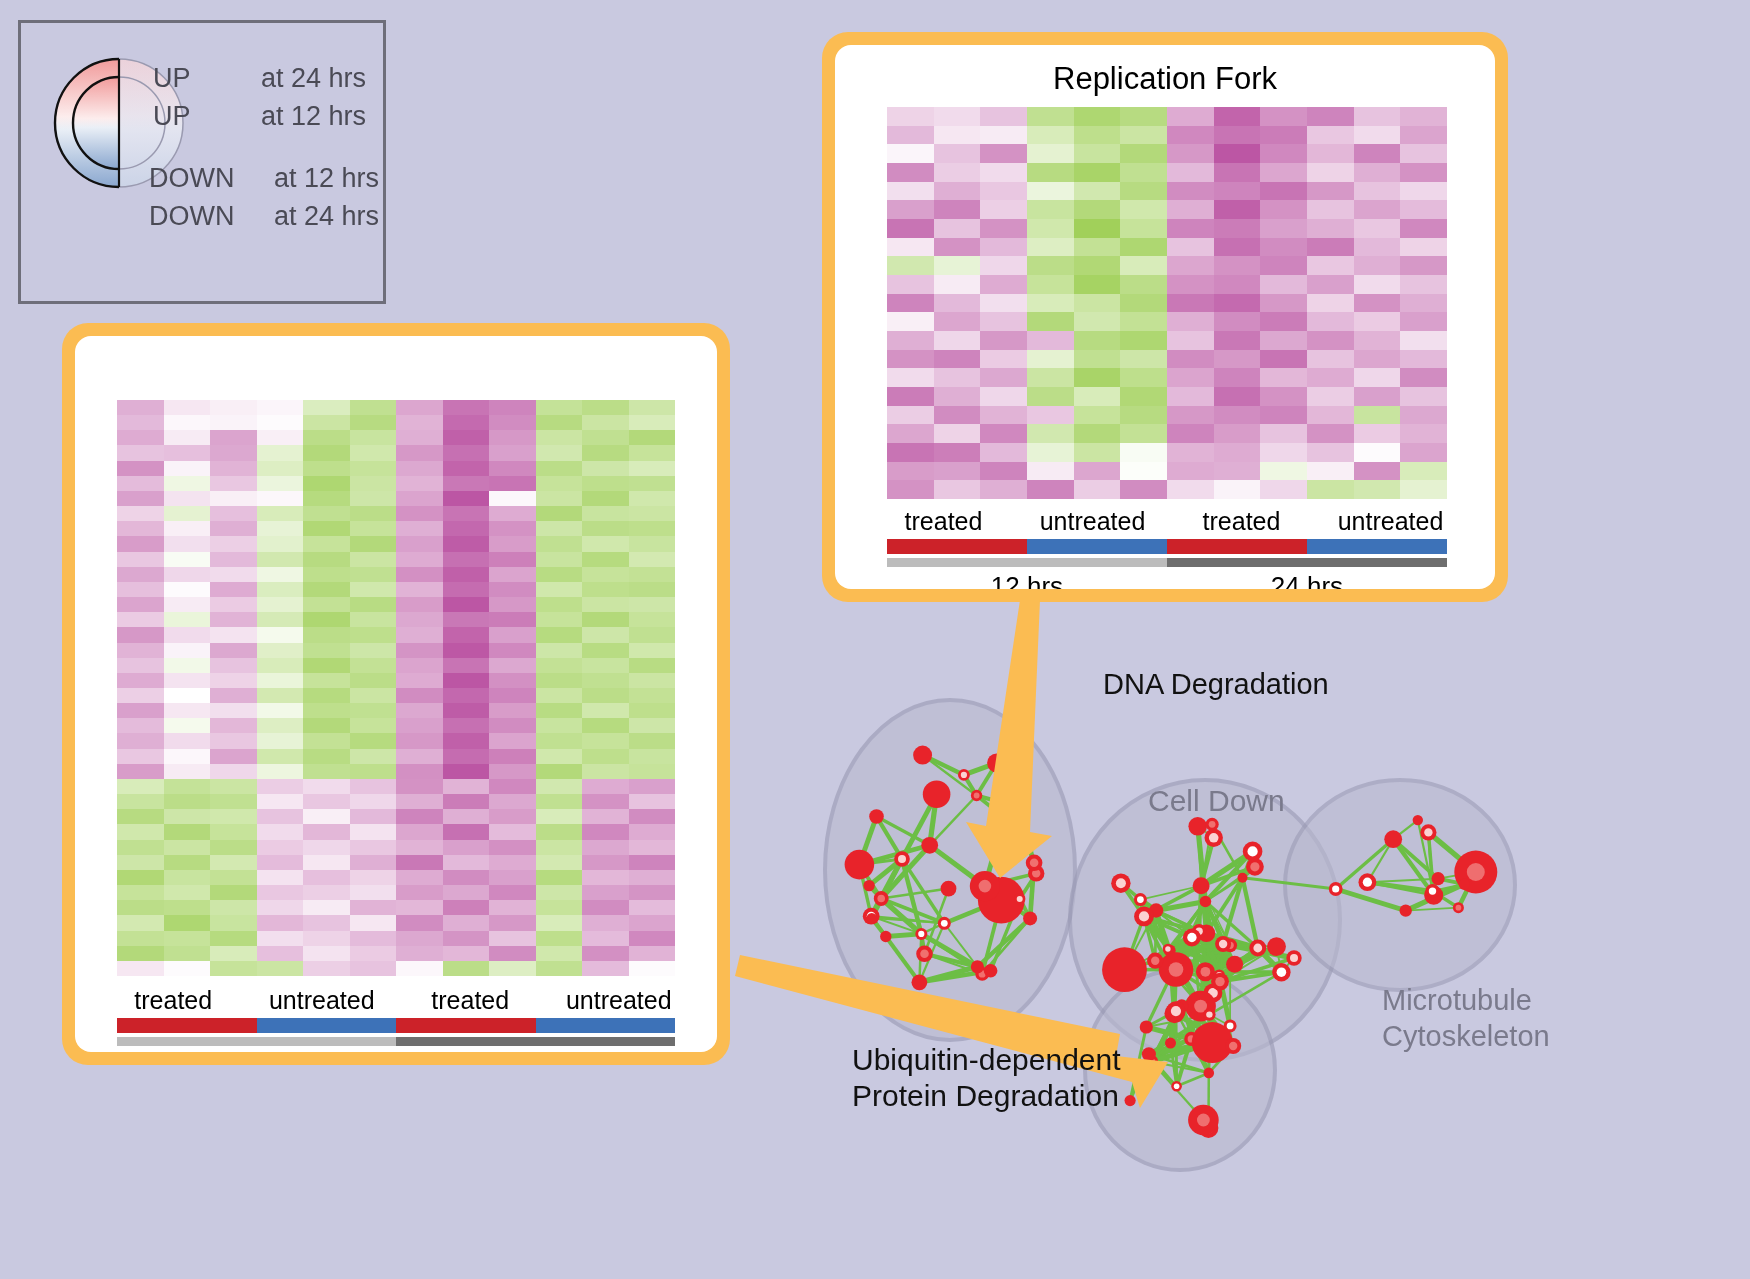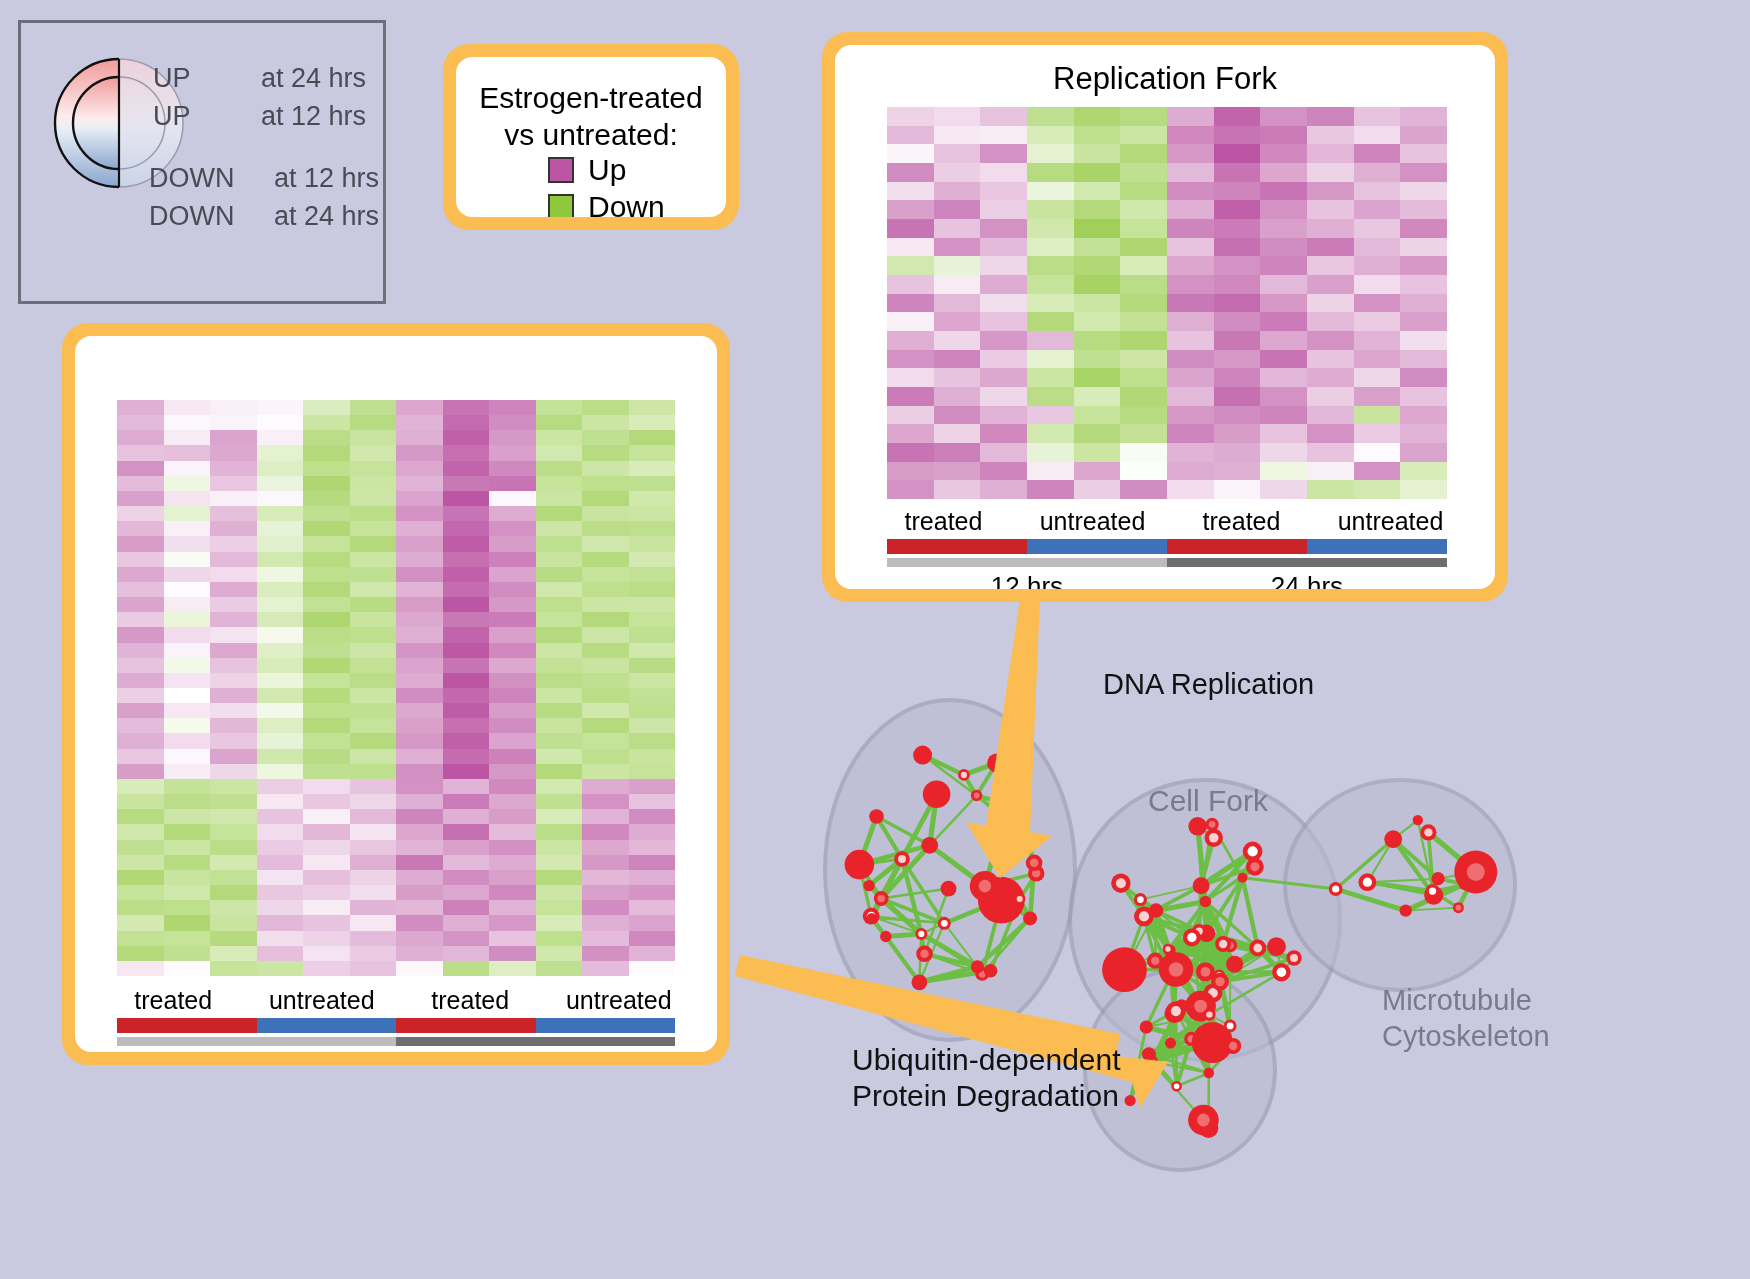--- a/index.html
+++ b/index.html
@@ -115,36 +115,20 @@
     <span class="ck-label" style="left:240px;top:40px;">at 24 hrs</span>
     <span class="ck-label" style="left:132px;top:78px;">UP</span>
     <span class="ck-label" style="left:240px;top:78px;">at 12 hrs</span>
     <span class="ck-label" style="left:128px;top:140px;">DOWN</span>
     <span class="ck-label" style="left:253px;top:140px;">at 12 hrs</span>
     <span class="ck-label" style="left:128px;top:178px;">DOWN</span>
     <span class="ck-label" style="left:253px;top:178px;">at 24 hrs</span>
 
   </div>
 
-  <div class="panel" id="legendpanel">
-    <div class="panel-inner">
-      <div class="lp-text">
-        <div>Estrogen-treated</div>
-        <div>vs untreated:</div>
-      </div>
-      <div class="lp-row" style="left:92px;top:98px;">
-        <span class="lp-swatch" id="sw-up" style="background: rgb(188, 86, 164);"></span>
-        <span class="lp-name">Up</span>
-      </div>
-      <div class="lp-row" style="left:92px;top:135px;">
-        <span class="lp-swatch" id="sw-down" style="background: rgb(144, 200, 60);"></span>
-        <span class="lp-name">Down</span>
-      </div>
-    </div>
-  </div>
 
   <div class="panel" id="repfork">
     <div class="panel-inner">
       <div class="panel-title" style="top:16px;">Replication Fork</div>
       <div class="hm" id="hm-rf" style="left: 52px; top: 62px; width: 560px; height: 392px; grid-template-columns: repeat(12, 1fr); grid-template-rows: repeat(21, 1fr);">
           <div style="background: rgb(238, 211, 231);"></div>
           <div style="background: rgb(241, 219, 236);"></div>
           <div style="background: rgb(231, 195, 223);"></div>
           <div style="background: rgb(192, 224, 145);"></div>
           <div style="background: rgb(174, 215, 113);"></div>
@@ -1368,20 +1352,20 @@
         <circle cx="453.2" cy="426.0" r="8.0" fill="#e8232a"></circle>
         <circle cx="453.2" cy="426.0" r="4.2" fill="#f0706f"></circle>
       </g>
   </svg>
 
   <svg style="position:absolute;left:0;top:0;width:1750px;height:1279px;pointer-events:none;" viewBox="0 0 1750 1279">
     <path d="M1040 600 L1020 600 L986 826 L966 822 L1000 878 L1052 836 L1030 832 Z" fill="#fbbc52"></path>
     <path d="M740 955 L1120 1034 L1116 1056 L1168 1062 L1140 1108 L1132 1082 L735 976 Z" fill="#fbbc52"></path>
   </svg>
 
-  <div class="netlabel dark" style="left:1103px;top:666px;">DNA Replication</div>
-  <div class="netlabel gray" style="left:1148px;top:783px;font-size:30px;">Cell Fork</div>
+  <div class="netlabel dark" style="left:1103px;top:666px;">DNA Degradation</div>
+  <div class="netlabel gray" style="left:1148px;top:783px;font-size:30px;">Cell Down</div>
   <div class="netlabel gray" style="left:1382px;top:982px;font-size:29px;">Microtubule
 Cytoskeleton</div>
   <div class="netlabel dark" style="left:852px;top:1042px;font-size:30px;">Ubiquitin-dependent
 Protein Degradation</div>
 
 </div>
 
 </body></html>

